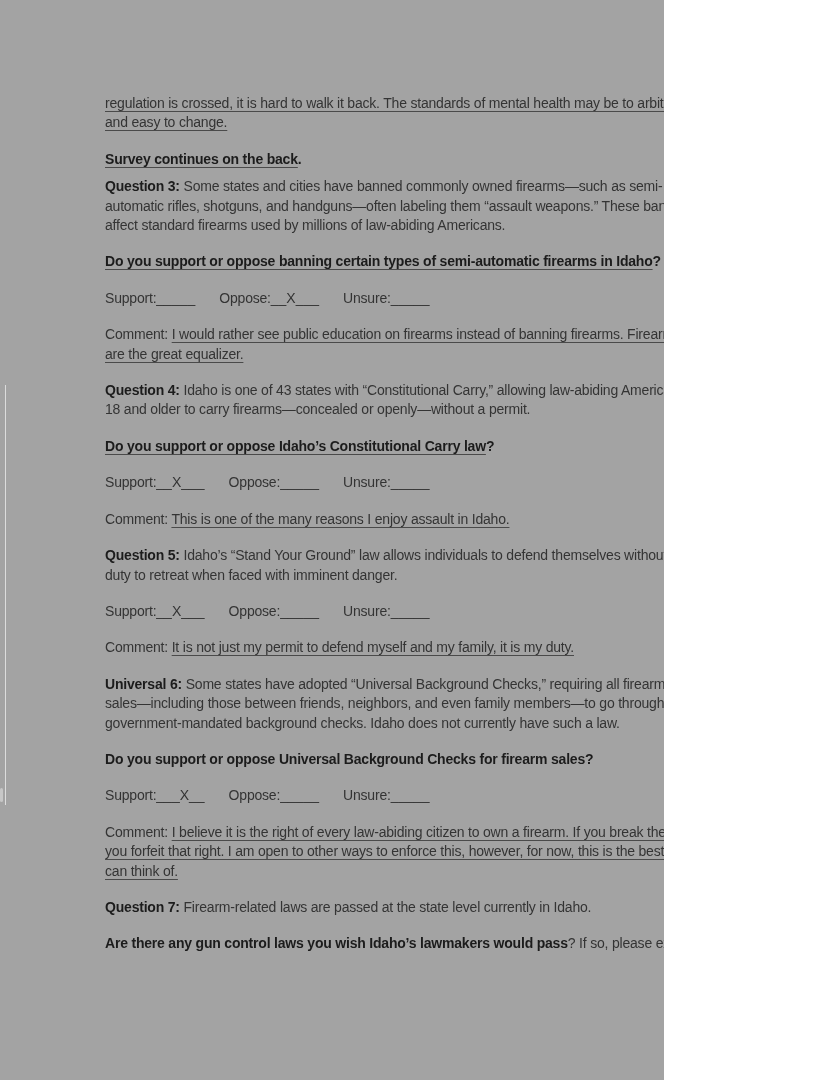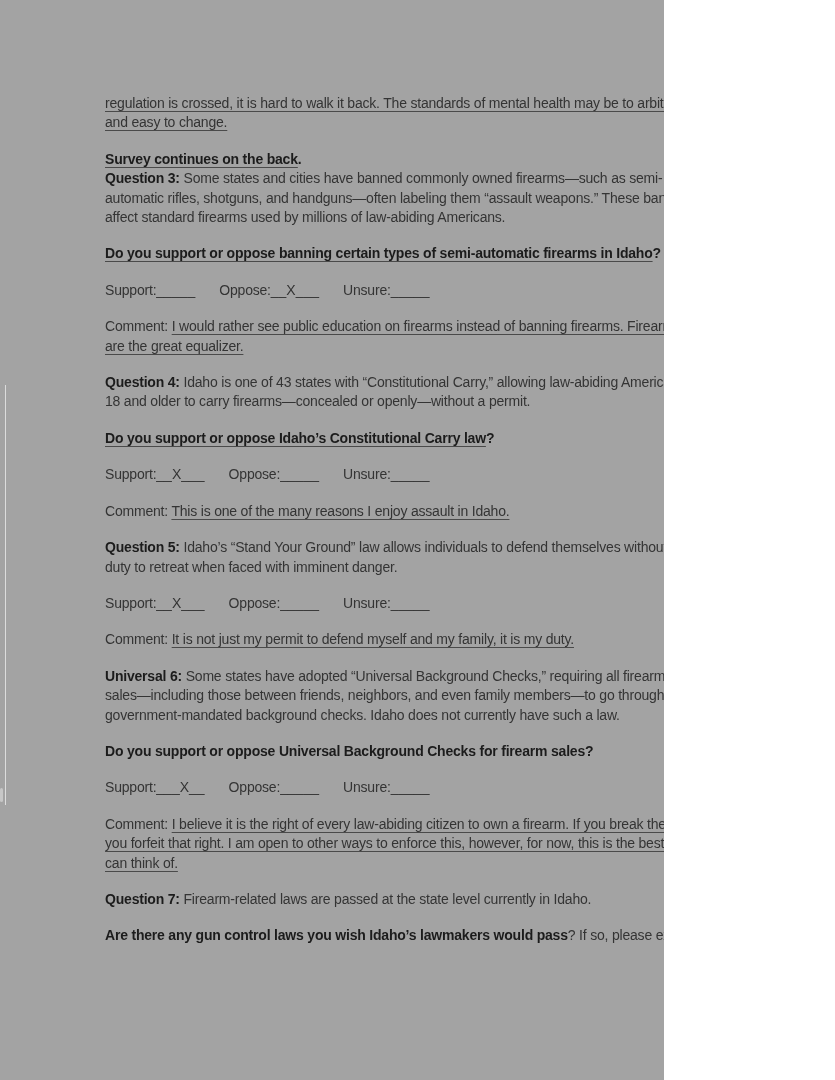--- a/index.html
+++ b/index.html
@@ -36,21 +36,21 @@
     width: 680px;
     font-size: 14px;
     letter-spacing: -0.2px;
     line-height: 19.4px;
     color: #343434;
   }
   .doc p {
     margin: 0 0 17px 0;
     white-space: pre-line;
   }
-  .doc p.nogap { margin-bottom: 0; }
+  .doc p.nogap { margin-bottom: 8px; }
   b { font-weight: 700; color: #1c1c1c; }
   .u {
     text-decoration: underline;
     text-decoration-thickness: 1px;
     text-underline-offset: 3px;
     text-decoration-color: #4a4a4a;
   }
   .answers { white-space: normal; }
   .answers .grp { margin-right: 24px; white-space: pre; }
   .blank { letter-spacing: 0; }

